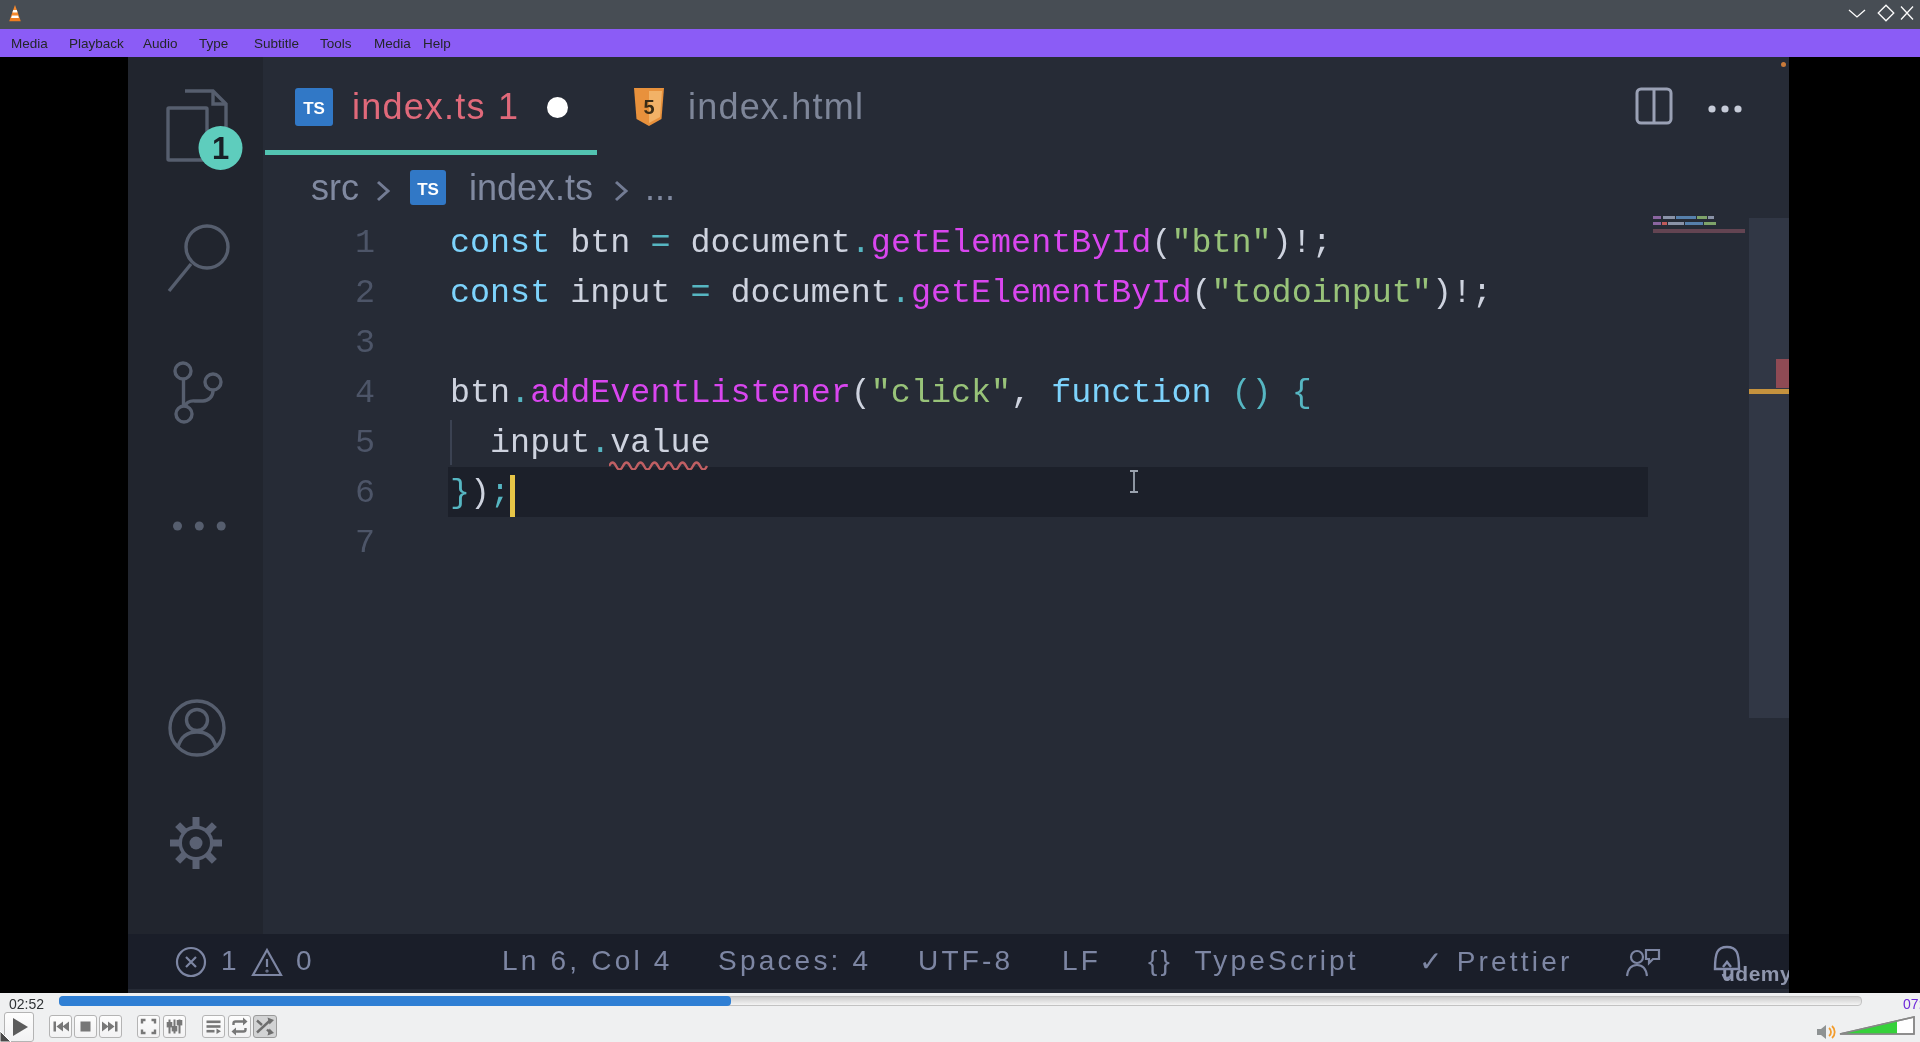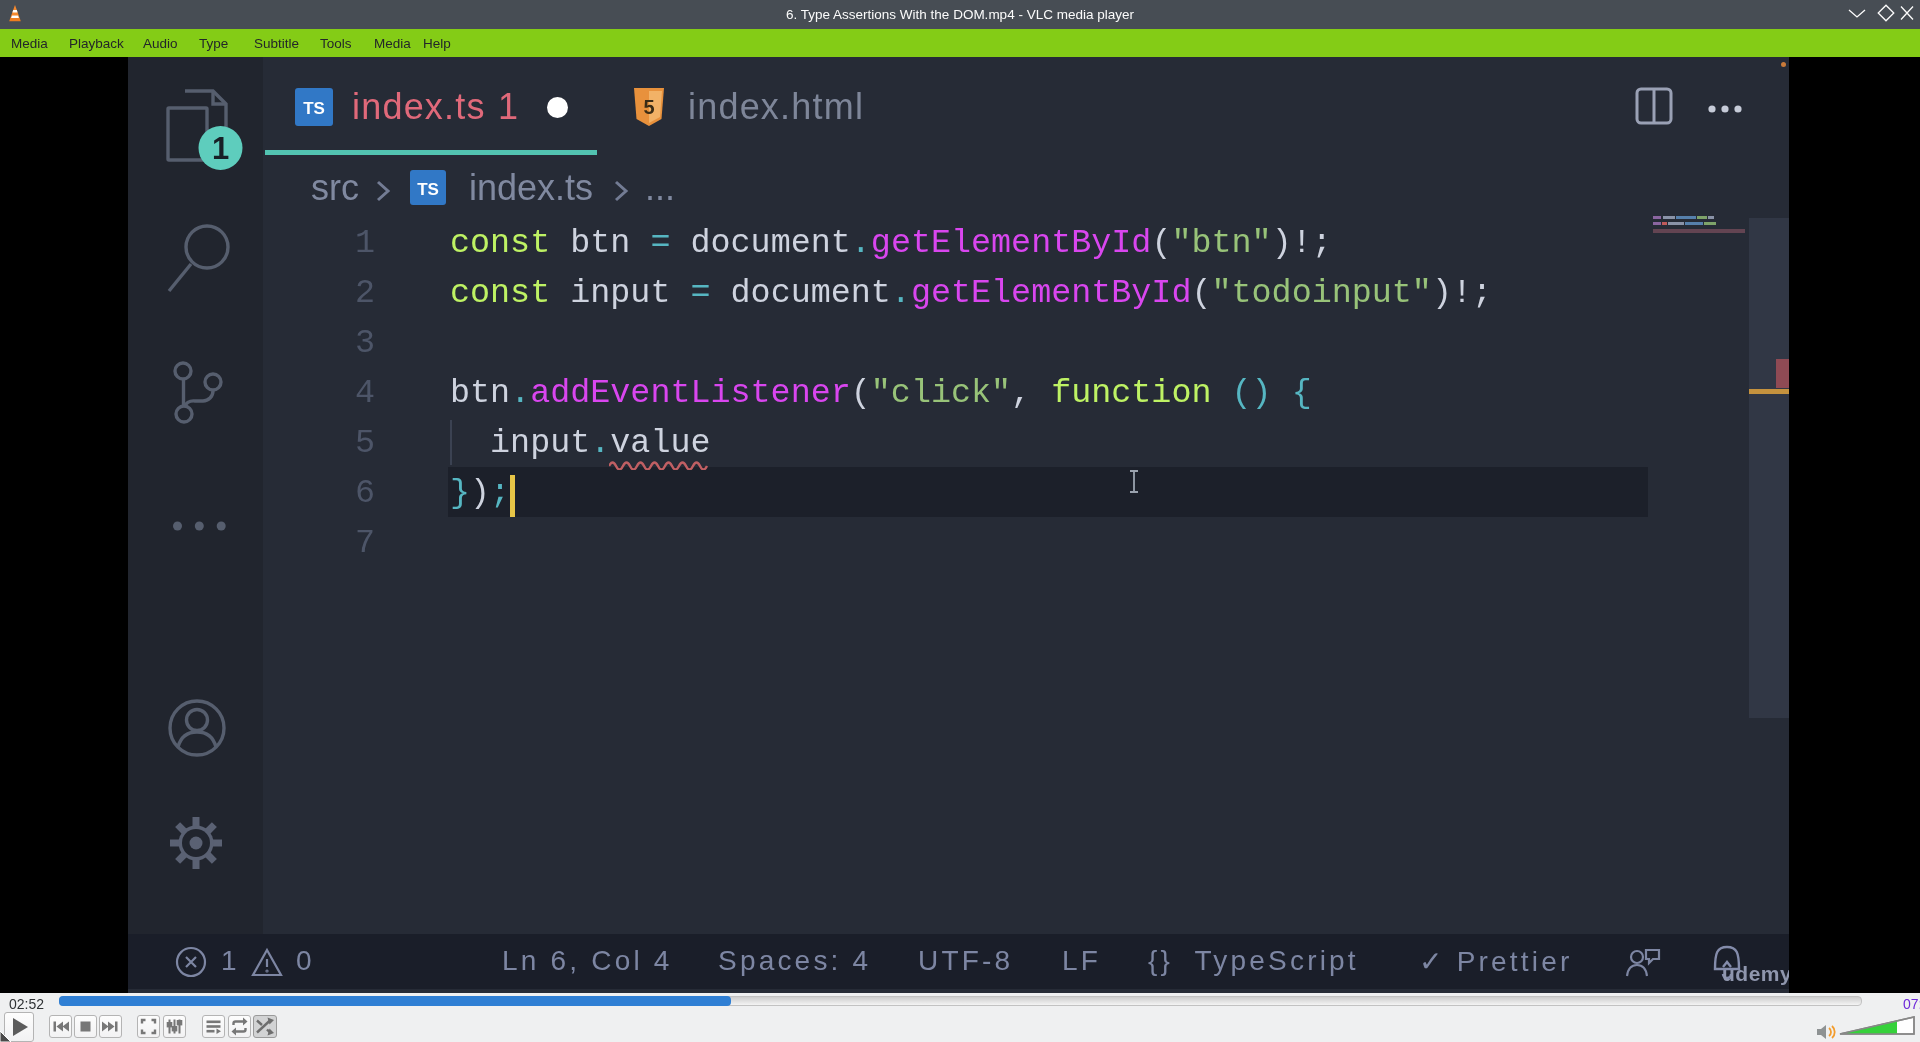--- a/index.html
+++ b/index.html
@@ -1,28 +1,28 @@
 <!DOCTYPE html>
 <html><head>
 <meta charset="utf-8">
 <style>
 * { margin:0; padding:0; box-sizing:border-box; }
 html,body { width:1920px; height:1042px; overflow:hidden; background:#eff0f1; font-family:"Liberation Sans",sans-serif; }
 .abs { position:absolute; }
 #titlebar { position:absolute; left:0; top:0; width:1920px; height:29px; background:#474d54; }
 #title { position:absolute; top:7px; width:100%; text-align:center; color:#fbfbfb; font-size:13.5px; }
-#menubar { position:absolute; left:0; top:29px; width:1920px; height:28px; background:#84cc16; color:#232629; font-size:13.5px; }
+#menubar { position:absolute; left:0; top:29px; width:1920px; height:28px; background:#8b5cf6; color:#232629; font-size:13.5px; }
 .mi { position:absolute; top:7px; }
 #video { position:absolute; left:0; top:57px; width:1920px; height:936px; background:#000; }
 #vsc { position:absolute; left:128px; top:0; width:1661px; height:936px; background:#262b36; overflow:hidden; }
 #actbar { position:absolute; left:0; top:0; width:135px; height:877px; background:#21252e; }
 #statusbar { position:absolute; left:0; top:877px; width:1661px; height:55px; background:#1a1e29; color:#7d86a3; font-size:28px; letter-spacing:3.2px; }
 .st { position:absolute; top:11px; white-space:nowrap; }
 .code { position:absolute; font-family:"Liberation Mono",monospace; font-size:33.4px; line-height:50px; white-space:pre; }
-.c-kw { color:#bef264; }
+.c-kw { color:#7dd3fc; }
 .c-v { color:#ced3df; }
 .c-cy { color:#56b6c2; }
 .c-fn { color:#d946ef; }
 .c-s { color:#98c379; }
 #tabline { position:absolute; left:137px; top:93px; width:332px; height:5px; background:#52c3b1; }
 .tabtxt { position:absolute; top:29px; font-size:36px; letter-spacing:1.2px; }
 .bc { position:absolute; top:110px; font-size:36px; color:#8089a0; }
 #vlcbottom { position:absolute; left:0; top:993px; width:1920px; height:32px; background:#eff0f1; }
 .vbtn { position:absolute; border:1px solid #b4b4b4; border-radius:3px; background:linear-gradient(#fdfdfd,#f2f2f3); }
 #curline { position:absolute; left:320px; top:410px; width:1200px; height:50px; background:#1c202a; }
@@ -30,21 +30,20 @@
 </head>
 <body>
 
 <div id="titlebar">
   <svg class="abs" style="left:5px;top:4px" width="20" height="21" viewBox="0 0 20 21">
     <polygon points="10,1 13.6,11 6.4,11" fill="#f6892d"></polygon>
     <polygon points="6.4,11 13.6,11 15.8,17.3 4.2,17.3" fill="#ef7d20"></polygon>
     <polygon points="8.2,6 11.8,6 12.6,8.6 7.4,8.6" fill="#fff"></polygon>
     <polygon points="6.9,11.6 13.1,11.6 13.9,14 6.1,14" fill="#fff"></polygon>
   </svg>
-  <div id="title">6. Type Assertions With the DOM.mp4 - VLC media player</div>
   <svg class="abs" style="left:1846px;top:0" width="74" height="29" viewBox="0 0 74 29">
     <g stroke="#fcfcfc" stroke-width="1.3" fill="none">
       <polyline points="3,10 11,17 19,10"></polyline>
       <rect x="34.5" y="7.5" width="11" height="11" transform="rotate(45 40 13)"></rect>
       <path d="M55,6.5 L67,19.5 M67,6.5 L55,19.5"></path>
     </g>
   </svg>
 </div>
 
 <div id="menubar">

